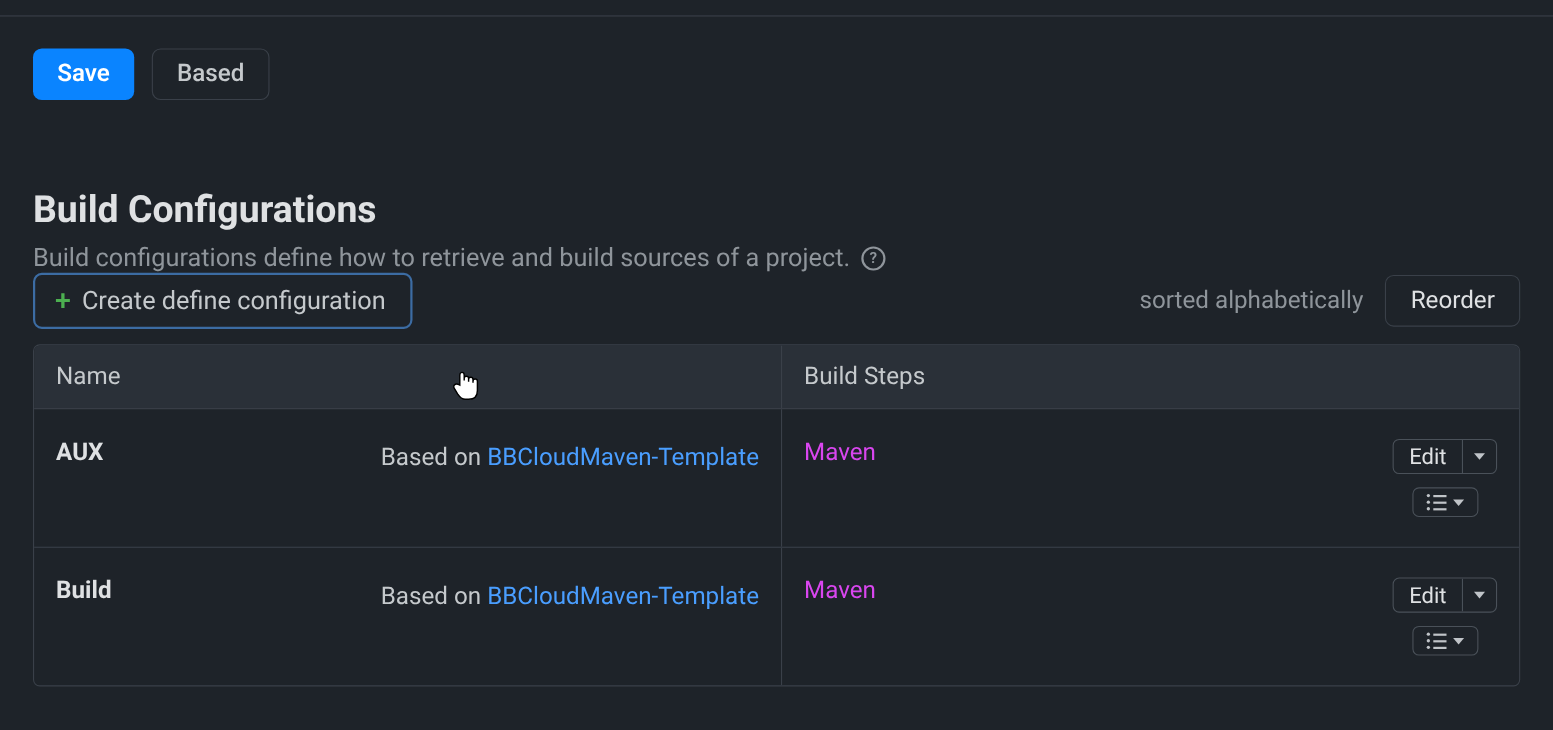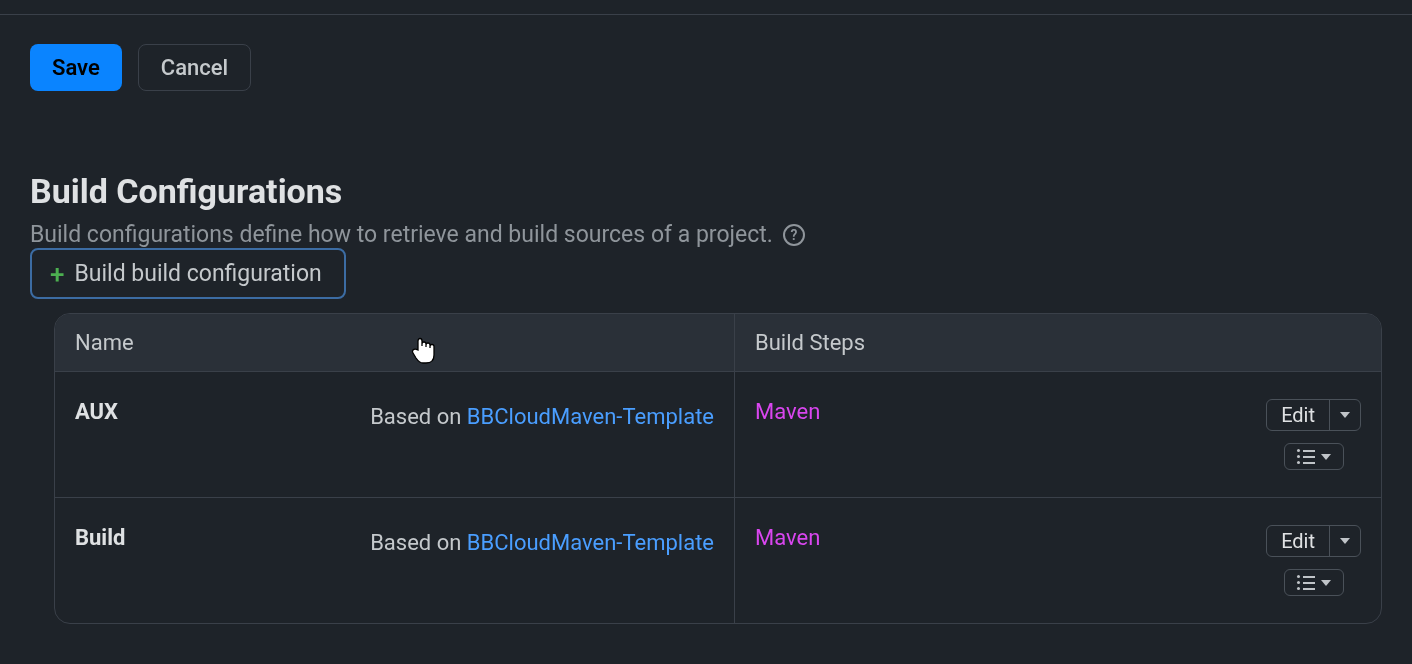--- a/index.html
+++ b/index.html
@@ -36,21 +36,21 @@
       padding: 10px 22px;
       border-radius: 8px;
       font-size: 22px;
       font-weight: 500;
       cursor: pointer;
       border: none;
       font-family: inherit;
     }
     .btn-primary {
       background: #0a84ff;
-      color: #000000;
+      color: #ffffff;
       font-weight: 600;
     }
     .btn-secondary {
       background: transparent;
       color: #c5c9cc;
       border: 1px solid #3a4049;
     }
     .section-title {
       font-size: 34px;
       font-weight: 700;
@@ -123,23 +123,22 @@
       border: 1px solid #3a4049;
       border-radius: 8px;
       background: transparent;
       color: #dfe1e3;
       font-size: 22px;
       font-family: inherit;
       cursor: pointer;
     }
     .table {
       border: 1px solid #3a4049;
-      border-radius: 16px;
+      border-radius: 6px;
       overflow: hidden;
-      margin-left: 24px;
     }
     .table-header {
       display: flex;
       background: #2a3038;
       border-bottom: 1px solid #3a4049;
     }
     .table-header .th {
       padding: 16px 20px;
       font-size: 22px;
       color: #c5c9cc;
@@ -261,34 +260,38 @@
     }
   </style>
 </head>
 <body>
 
 <div class="top-border"></div>
 
 <div class="content">
   <div class="button-row">
     <button class="btn btn-primary">Save</button>
-    <button class="btn btn-secondary">Cancel</button>
+    <button class="btn btn-secondary">Based</button>
   </div>
 
   <h2 class="section-title">Build Configurations</h2>
   <div class="section-desc">
     <span>Build configurations define how to retrieve and build sources of a project.</span>
     <span class="help-icon">?</span>
   </div>
 
   <div class="toolbar-row">
     <button class="create-btn">
       <span class="plus-icon">+</span>
-      <span>Build build configuration</span>
+      <span>Create define configuration</span>
     </button>
+    <div class="right-controls">
+      <span class="sort-label">sorted alphabetically</span>
+      <button class="reorder-btn">Reorder</button>
+    </div>
   </div>
 
   <div class="table">
     <div class="table-header">
       <div class="th col-name">Name</div>
       <div class="th col-steps">Build Steps</div>
     </div>
 
     <div class="table-row">
       <div class="td col-name">

